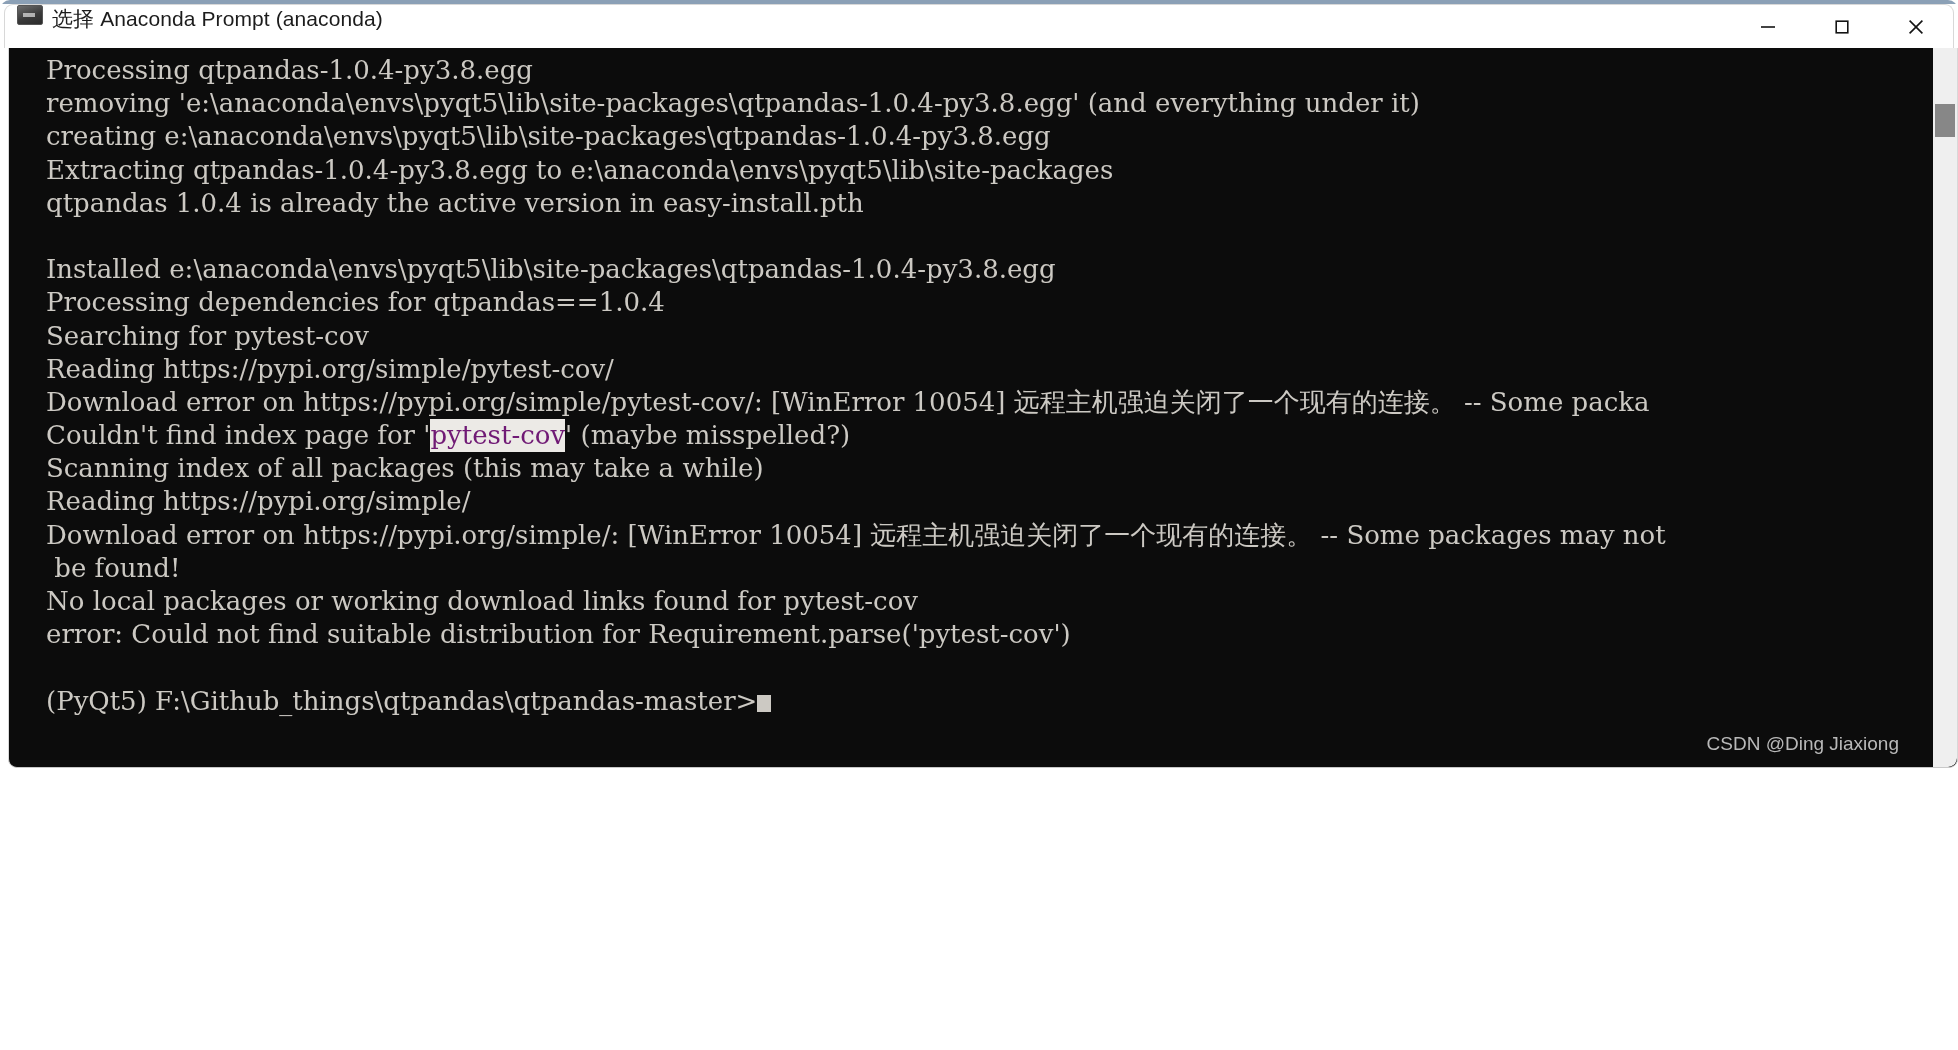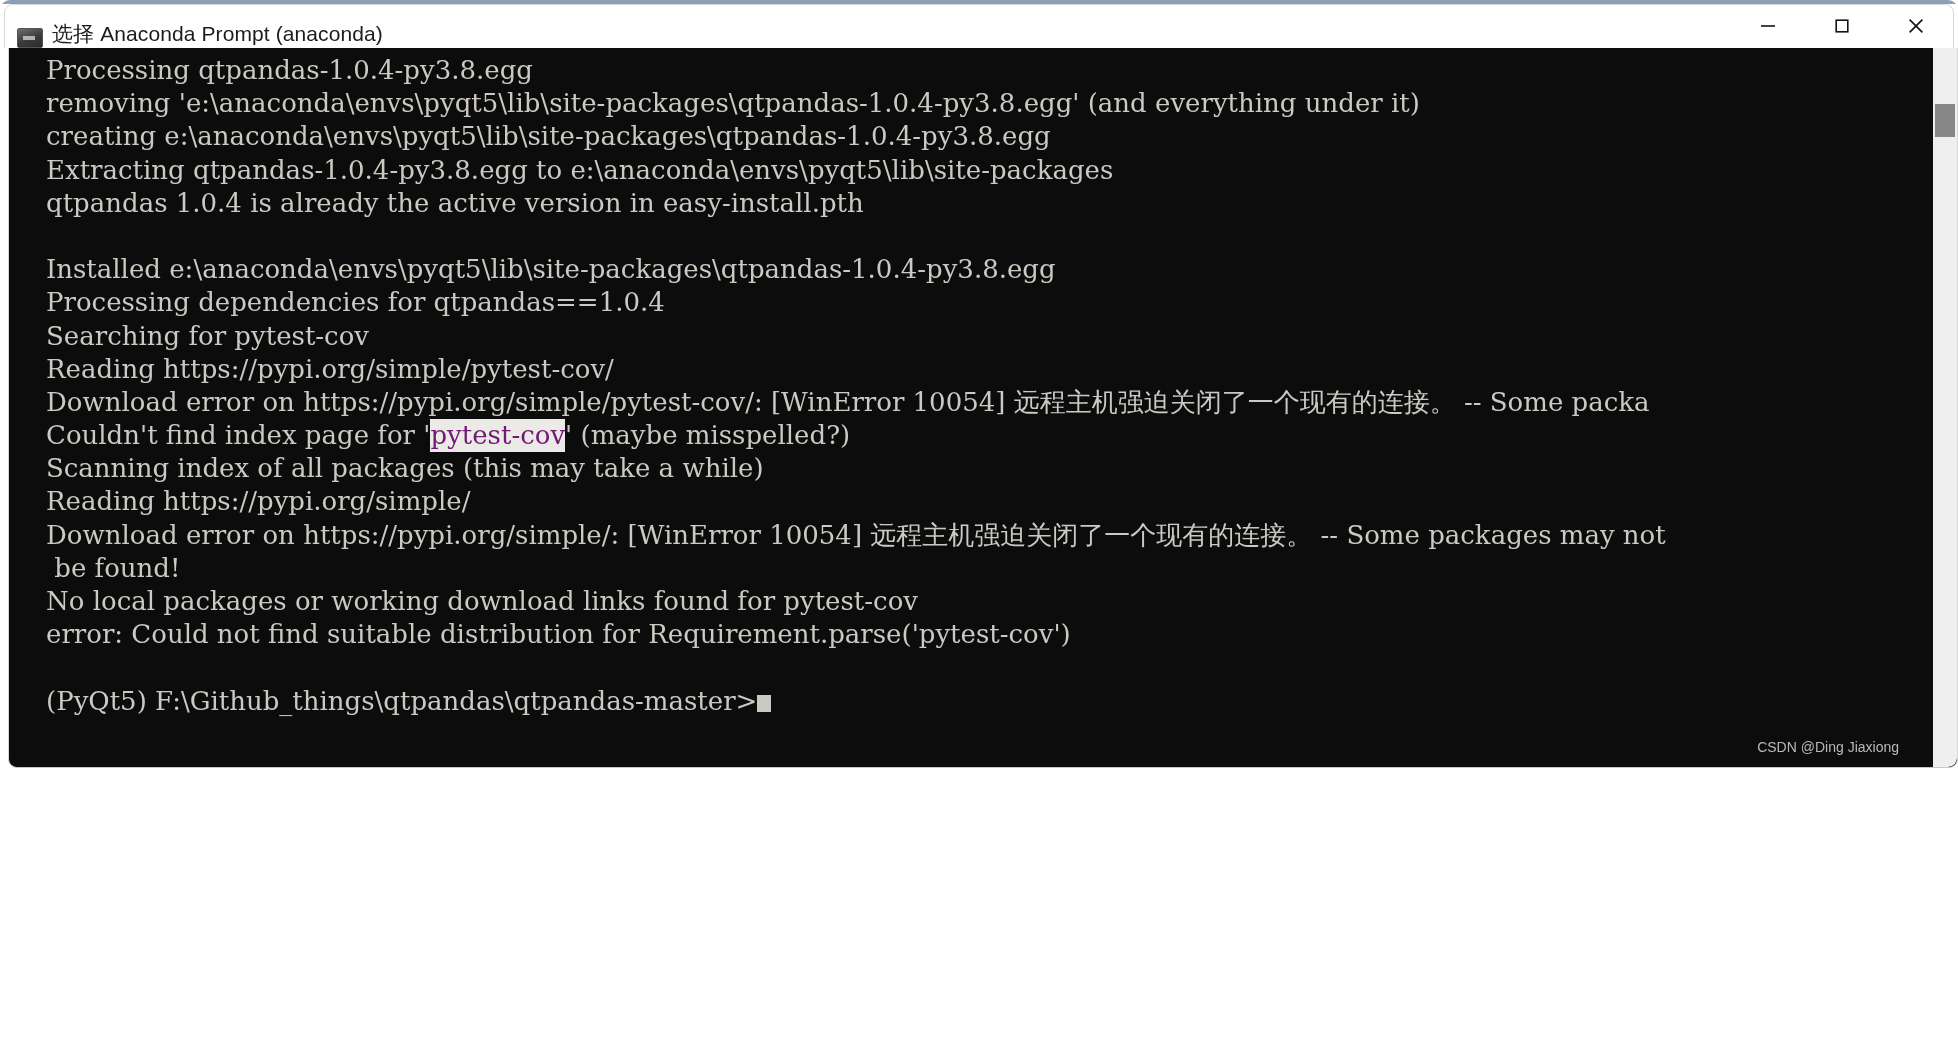--- a/index.html
+++ b/index.html
@@ -37,21 +37,21 @@
     left: 4px; top: 4px;
     width: 1950px;
     height: 44px;
     background: #ffffff;
     border-top-left-radius: 9px;
     border-top-right-radius: 9px;
     border-top: 1px solid #d8d8d8;
     border-left: 1px solid #d8d8d8;
     border-right: 1px solid #d8d8d8;
     display: flex;
-    align-items: flex-end;
+    align-items: flex-start;
   }
 
   .title-icon {
     width: 26px;
     height: 20px;
     margin-left: 12px;
     margin-right: 9px;
     border-radius: 2px;
     background: linear-gradient(160deg, #6e6e6e 0%, #3b3b3b 55%, #2b2b2b 100%);
     border: 1px solid #555;
@@ -164,21 +164,21 @@
     height: 33px;
     background: #878787;
   }
 
   
   .watermark {
     position: absolute;
     right: 34px;
     bottom: 12px;
     font-family: "Liberation Sans", "DejaVu Sans", sans-serif;
-    font-size: 14px;
+    font-size: 19px;
     color: #b9b9b9;
     white-space: nowrap;
     pointer-events: none;
   }
 </style>
 </head>
 <body>
 
 <div class="window">
 

